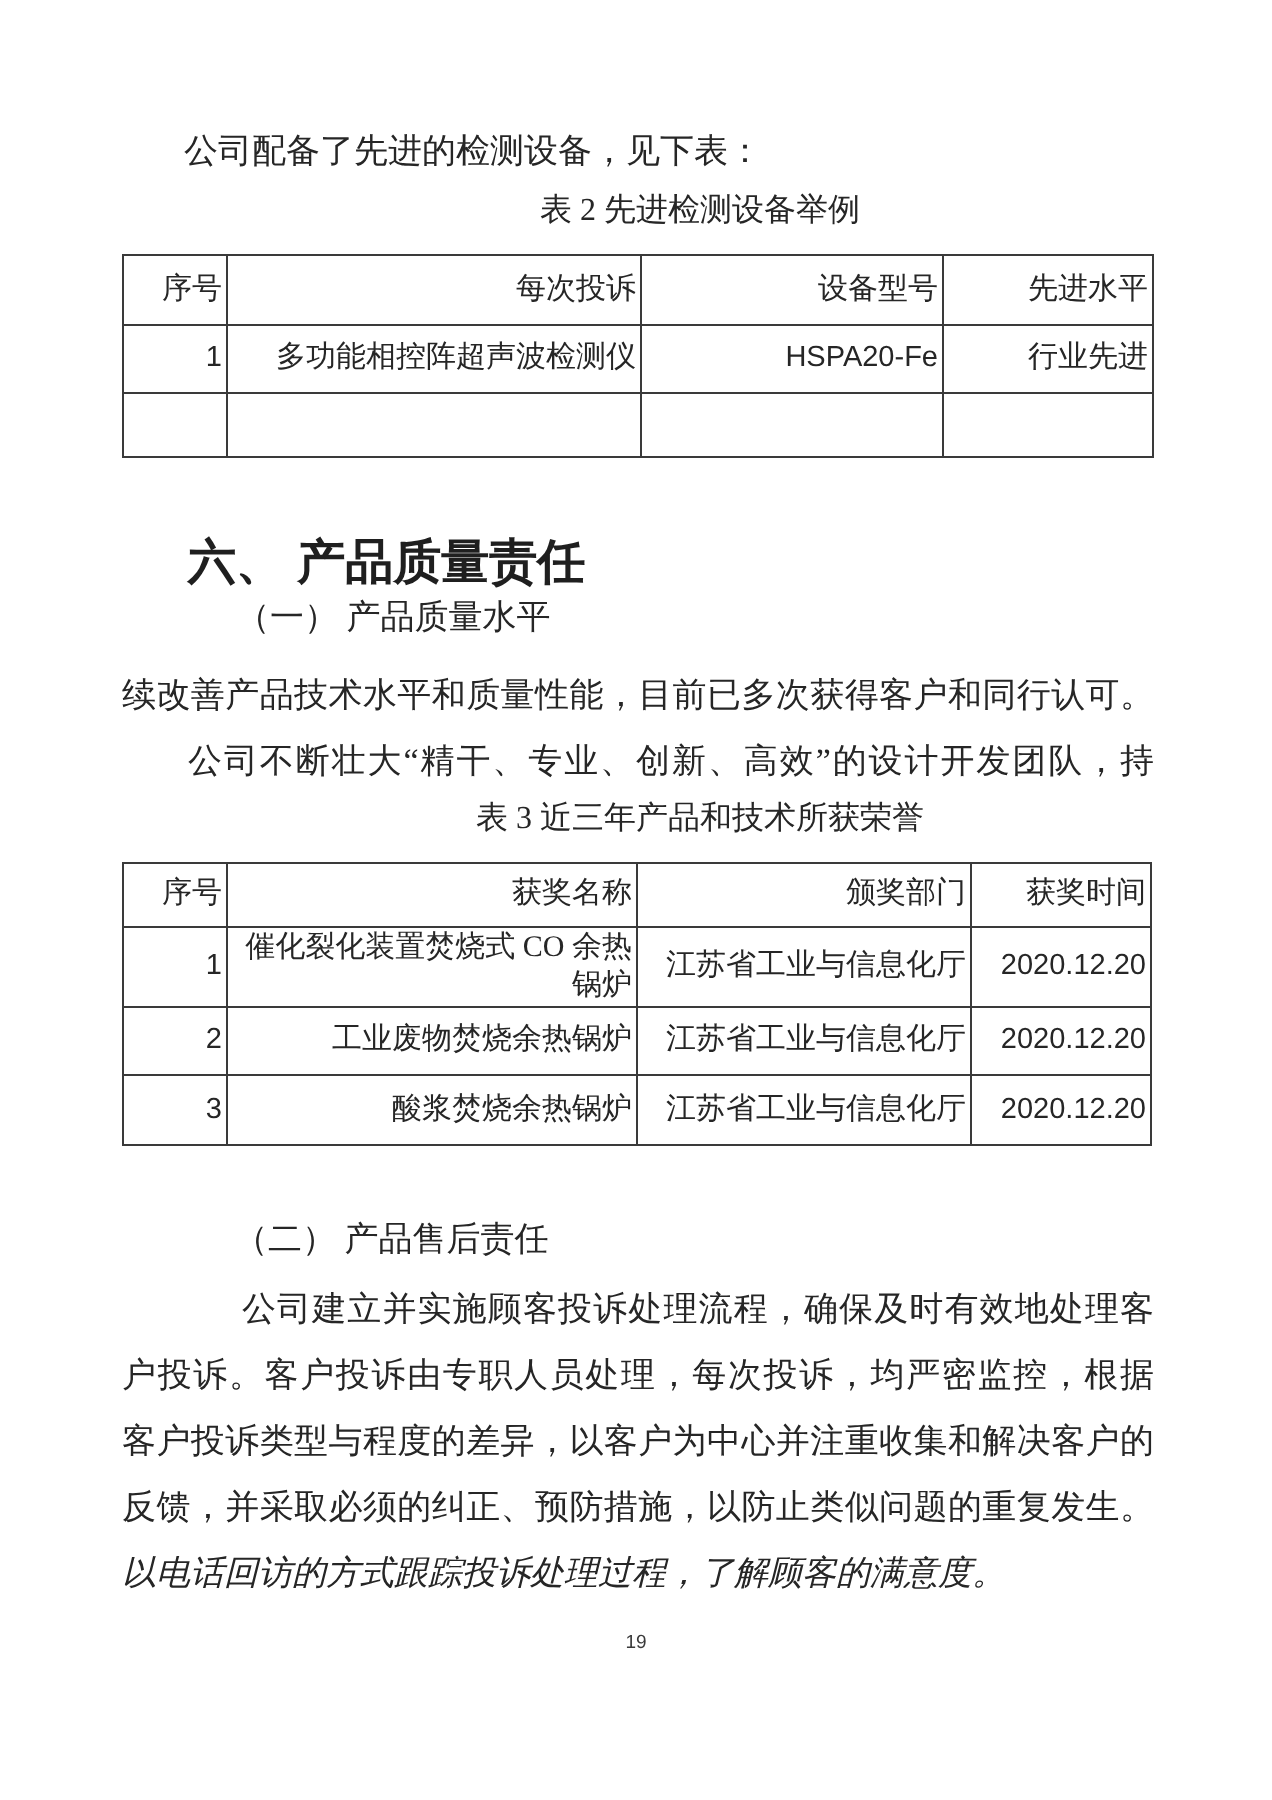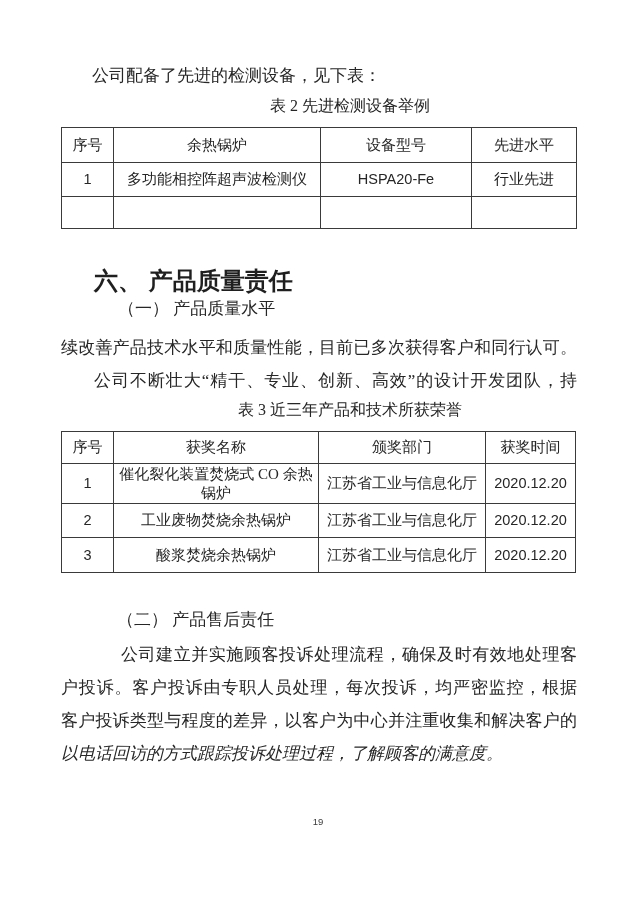--- a/index.html
+++ b/index.html
@@ -23,21 +23,21 @@
     left:0; width:636px;
     text-align:center;
     font-size:16px; line-height:21px;margin-left:32px;
   }
   .cap2 { top:95px; }
   .cap3 { top:399px; }
 
   table.doc {
     position:absolute; left:61px;
     border-collapse:collapse; table-layout:fixed;
-    font-size:15px; text-align:center;
+    font-size:15px; text-align:right;
   }
   table.doc td {
     border:1.5px solid #3a3a3a;
     padding:0 2px;
     vertical-align:middle;
     line-height:19px;
     overflow:hidden;
   }
   .t2 { top:127px; }
   .t3 { top:431px; }
@@ -83,21 +83,21 @@
   <table class="doc t2">
     <colgroup>
       <col style="width:52px">
         <col style="width:207px">
         <col style="width:151px">
         <col style="width:105px">
     </colgroup>
     <tbody>
       <tr style="height:35px">
         <td>序号</td>
-        <td>余热锅炉</td>
+        <td>每次投诉</td>
         <td>设备型号</td>
         <td>先进水平</td>
       </tr>
       <tr style="height:34px">
         <td class="lat">1</td>
         <td>多功能相控阵超声波检测仪</td>
         <td class="lat">HSPA20-Fe</td>
         <td>行业先进</td>
       </tr>
       <tr style="height:32px">
@@ -154,18 +154,19 @@
       </tr>
     </tbody>
   </table>
 
   <div class="abs sub2">（二） 产品售后责任</div>
 
   <div class="abs para p2">
     <div class="jline ind4">公司建立并实施顾客投诉处理流程，确保及时有效地处理客</div>
     <div class="jline">户投诉。客户投诉由专职人员处理，每次投诉，均严密监控，根据</div>
     <div class="jline">客户投诉类型与程度的差异，以客户为中心并注重收集和解决客户的</div>
+    <div class="jline">反馈，并采取必须的纠正、预防措施，以防止类似问题的重复发生。</div>
     <div class="lline">以电话回访的方式跟踪投诉处理过程，了解顾客的满意度。</div>
   </div>
 
   <div class="abs pagenum">19</div>
 
 </div>
 
 </body></html>

